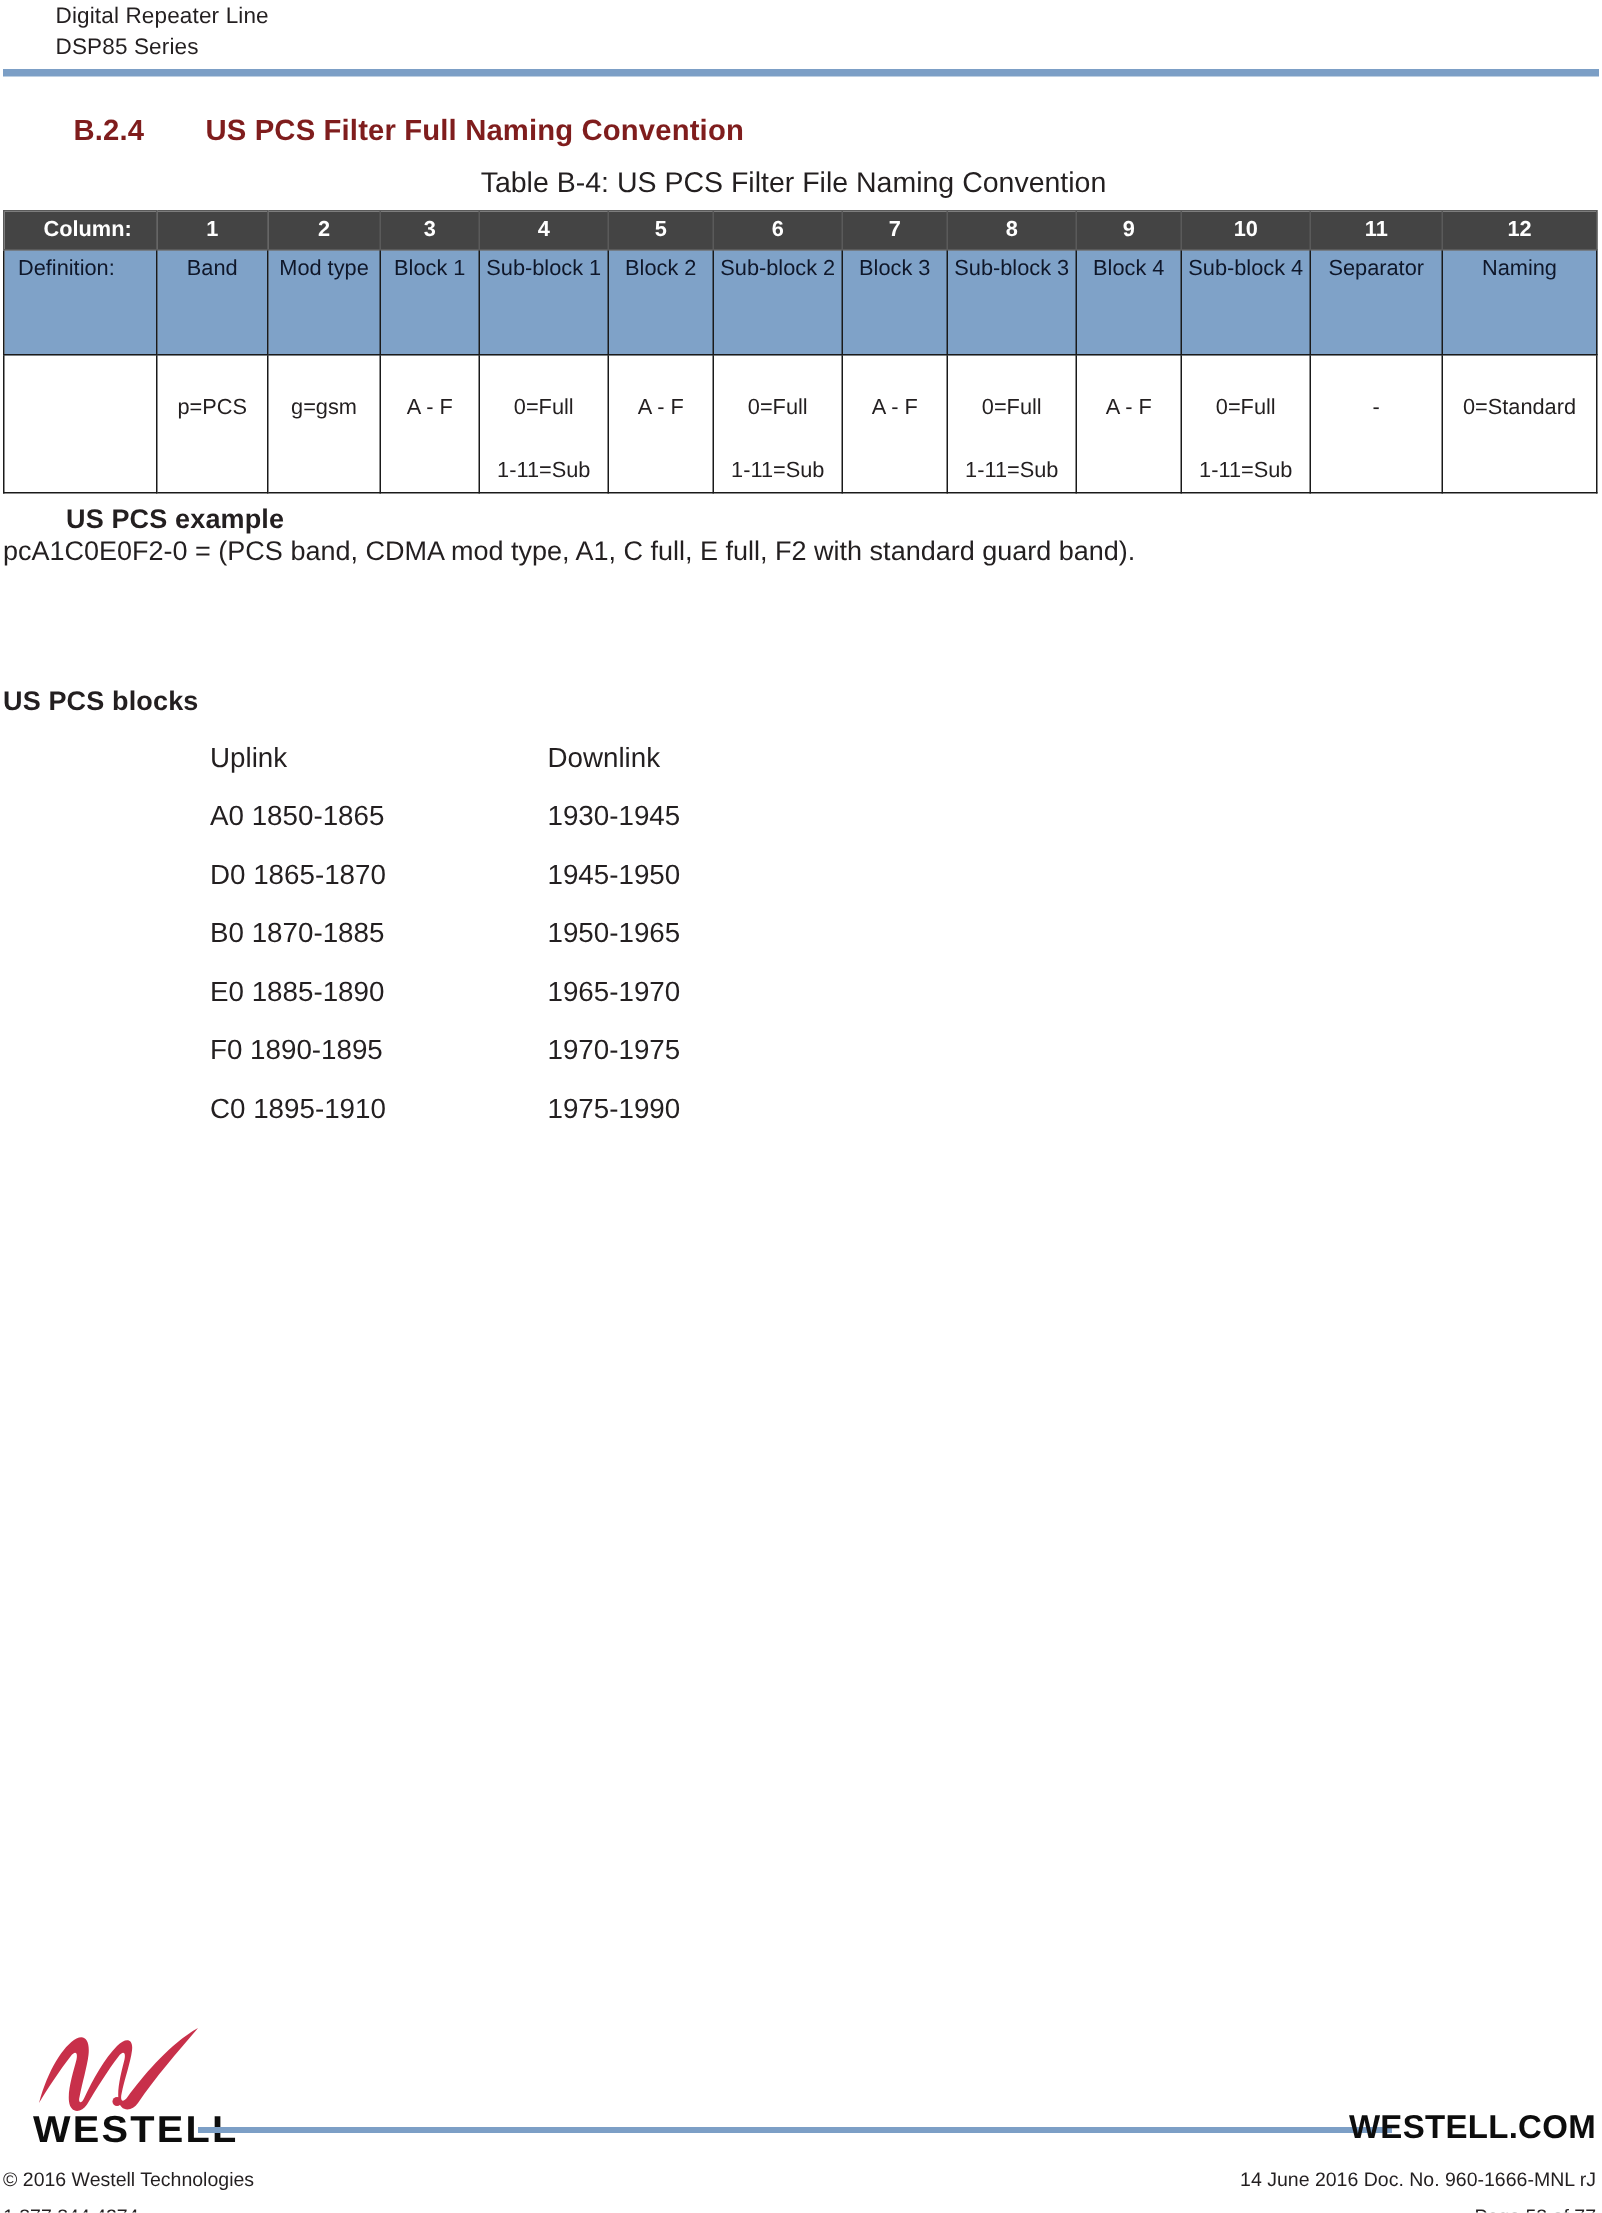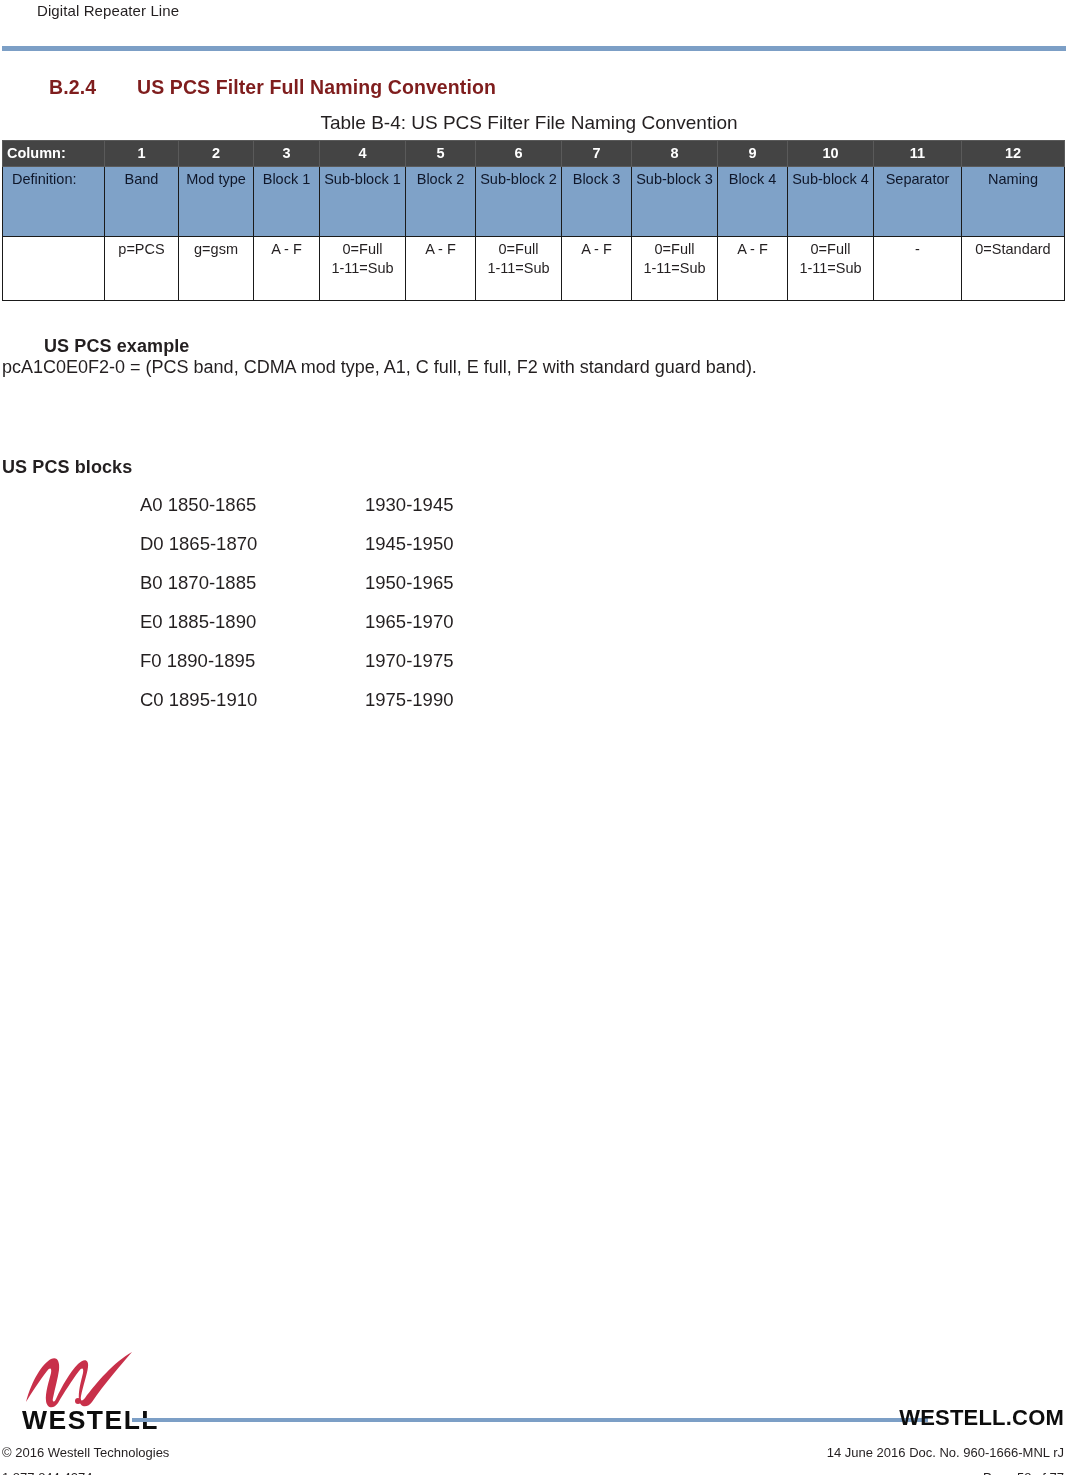--- a/index.html
+++ b/index.html
@@ -84,38 +84,38 @@
     color: #ffffff;
     font-weight: bold;
     border-color: #5a5a5a;
     height: 20px;
     line-height: 20px;
     padding: 2px 2px 3px;
     vertical-align: middle;
   }
   tr.row-column td.lbl {
     text-align: left;
-    padding-left: 4px;
+    padding-left: 26px;
   }
   tr.row-definition td {
     background: #7fa2c8;
     color: #0f172a;
     border-color: #1a1a1a;
     height: 62px;
   }
   tr.row-definition td.lbl {
     text-align: left;
     padding-left: 9px;
   }
   tr.row-values td {
     background: #ffffff;
     color: #231f20;
     height: 56px;
   }
-  .cell-line { display: block; }
+  .cell-line { display: block; margin-top: 23px; }
 
   
   .body-head {
     position: absolute;
     left: 2px;
     font-weight: bold;
     font-size: 18px;
     color: #231f20;
     letter-spacing: 0.1px;
   }
@@ -191,20 +191,21 @@
     font-size: 13px;
     line-height: 25px;
     color: #231f20;
   }
 </style>
 </head>
 <body>
 
 <div class="page-header">
   <div class="doc-line">Digital Repeater Line</div>
+  <div class="doc-line">DSP85 Series</div>
   <div class="header-rule"></div>
 </div>
 
 <div class="section-heading">
   <span class="section-num">B.2.4</span>
   <span class="section-title">US PCS Filter Full Naming Convention</span>
 </div>
 
 <div class="table-caption">Table B-4: US PCS Filter File Naming Convention</div>
 
@@ -299,20 +300,24 @@
         </td>
       </tr>
     </tbody>
 </table>
 
 <div class="body-head" id="ex-head">US PCS example</div>
 <div class="body-text" id="ex-text">pcA1C0E0F2-0 = (PCS band, CDMA mod type, A1, C full, E full, F2 with standard guard band).</div>
 
 <div class="body-head" id="blk-head">US PCS blocks</div>
 <div class="blocks-list">
+  <div class="blk-row">
+    <span class="up">Uplink</span>
+    <span class="down">Downlink</span>
+  </div>
   <div id="blocks-rows">
       <div class="blk-row">
         <span class="up">A0 1850-1865</span>
         <span class="down">1930-1945</span>
       </div>
       <div class="blk-row">
         <span class="up">D0 1865-1870</span>
         <span class="down">1945-1950</span>
       </div>
       <div class="blk-row">

